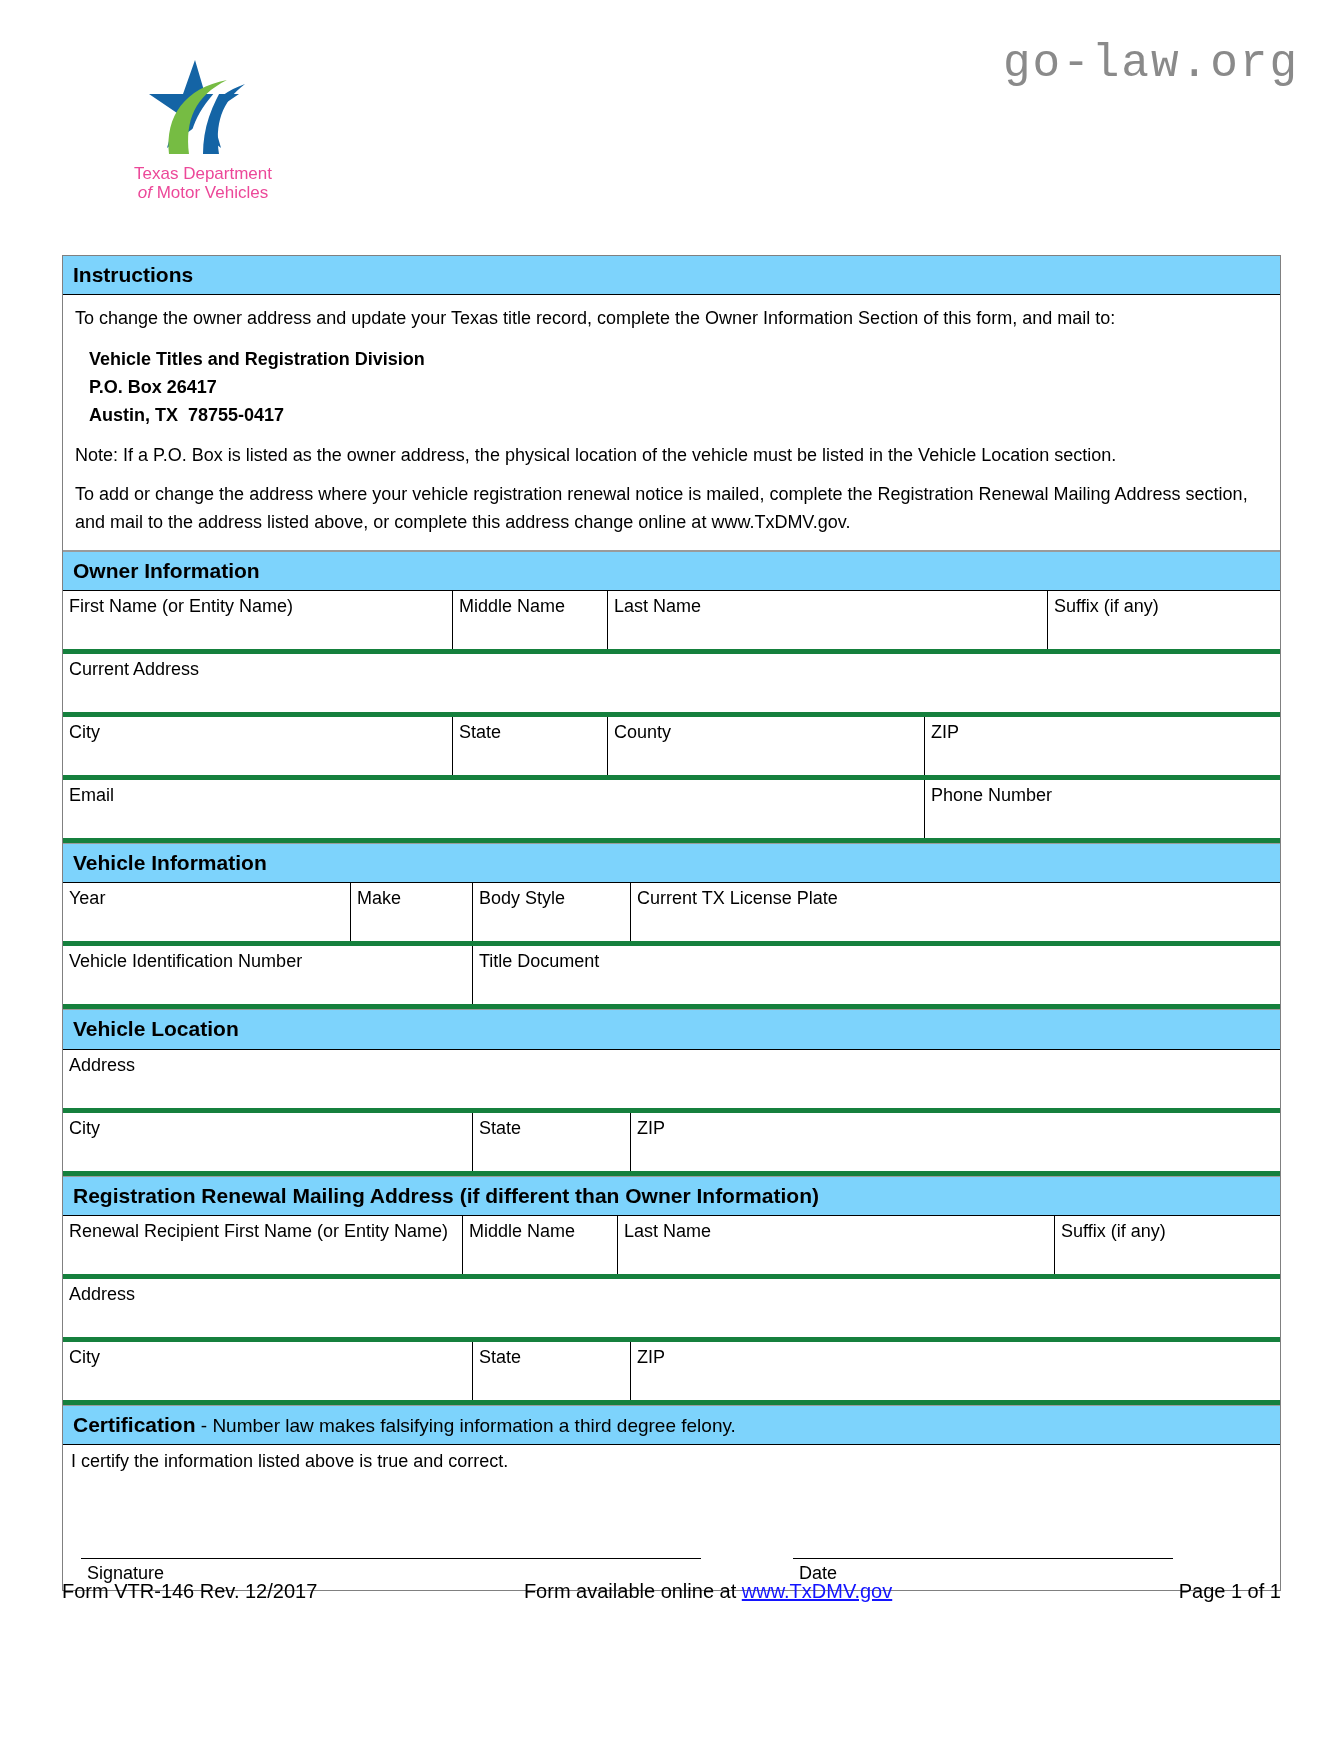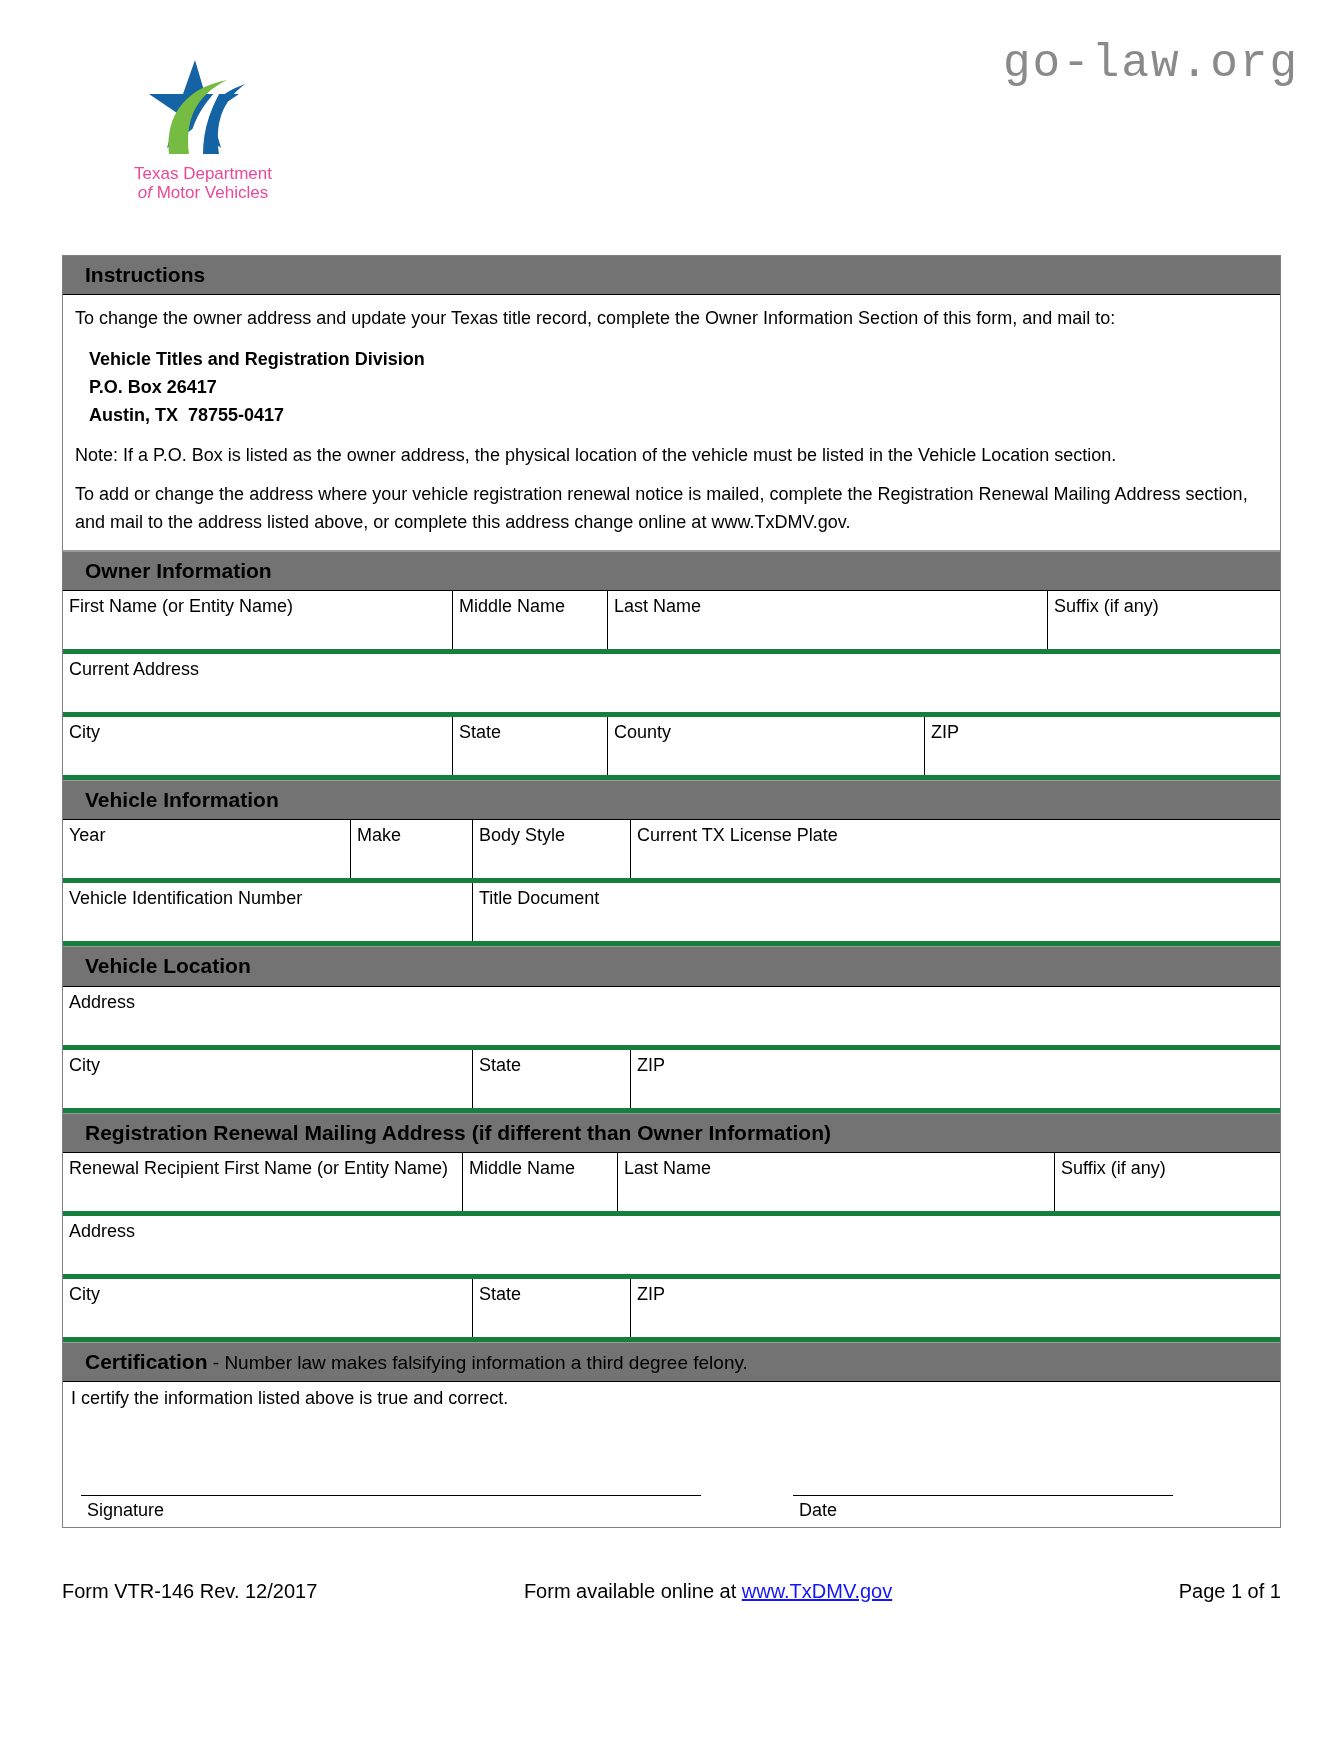--- a/index.html
+++ b/index.html
@@ -84,24 +84,24 @@
     position: absolute;
     left: 62px;
     top: 255px;
     width: 1219px;
     border: 1px solid #808080;
     box-sizing: border-box;
     background: #ffffff;
   }
 
   .band {
-    background: #737373;
+    background: #7dd3fc;
     border-bottom: 1.5px solid #000000;
     border-top: 1px solid #9a9a9a;
-    padding: 6px 10px 7px 22px;
+    padding: 6px 10px 7px 10px;
     font-size: 21px;
     font-weight: bold;
     line-height: 1.2;
   }
   .band.first { border-top: none; }
   .band .regular {
     font-weight: normal;
     font-size: 19px;
   }
 
@@ -264,20 +264,28 @@
         <span>State</span>
       </div>
       <div class="cell h58" style="width:317px">
         <span>County</span>
       </div>
       <div class="cell h58 noright" style="width:355px">
         <span>ZIP</span>
       </div>
     </div>
 
+    <div class="row">
+      <div class="cell h58" style="width:862px">
+        <span>Email</span>
+      </div>
+      <div class="cell h58 noright" style="width:355px">
+        <span>Phone Number</span>
+      </div>
+    </div>
 
     <div class="band">Vehicle Information</div>
 
     <div class="row">
       <div class="cell h58" style="width:288px">
         <span>Year</span>
       </div>
       <div class="cell h58" style="width:122px">
         <span>Make</span>
       </div>

